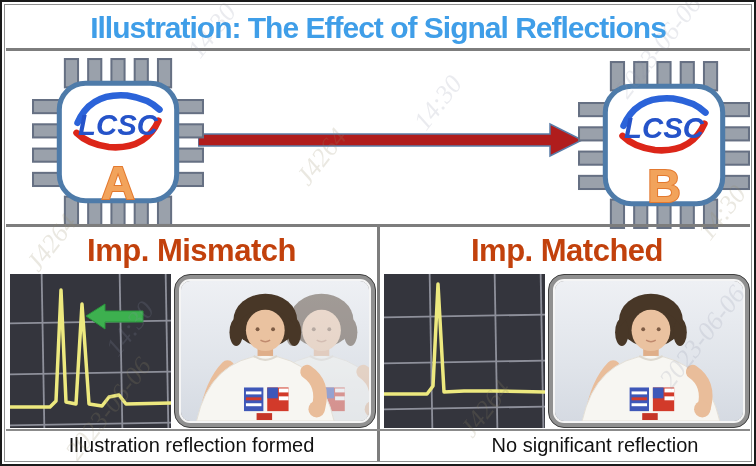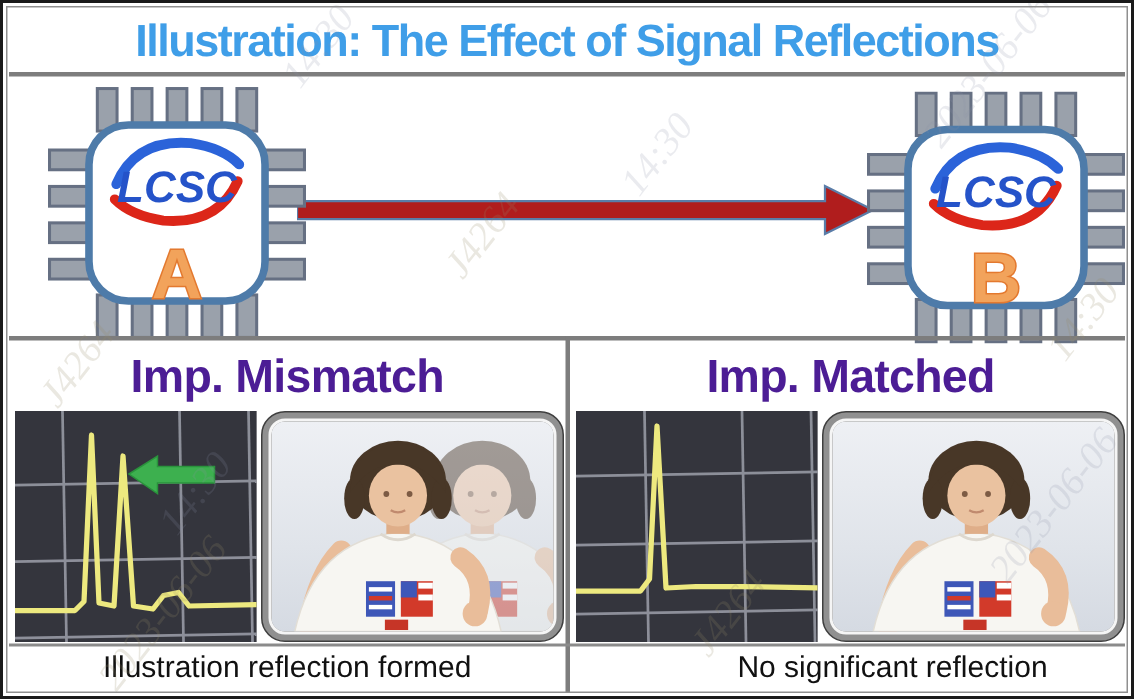--- a/index.html
+++ b/index.html
@@ -11,21 +11,21 @@
   .hdiv{position:absolute;left:4px;right:4px;background:#7d7d7d;z-index:10;}
   #div1{top:46px;height:3px;}
   #div2{top:222px;height:3px;}
   #div3{top:427px;height:2px;background:#8b8b8b;}
   .vdiv{position:absolute;left:375px;top:222px;width:3px;bottom:2px;background:#7d7d7d;z-index:10;}
   .chip{position:absolute;z-index:10;}
   #chip-a{left:30px;top:56px;}
   #chip-b{left:576px;top:59px;}
   .arrow-svg{position:absolute;left:196px;top:118px;z-index:9;}
   .col-header{position:absolute;top:226px;height:56px;line-height:46px;text-align:center;
-              font-size:31px;font-weight:bold;letter-spacing:-0.5px;color:#4c1d95;z-index:10;}
+              font-size:31px;font-weight:bold;letter-spacing:-0.5px;color:#c2410c;z-index:10;}
   #header-mismatch{left:4px;width:371px;}
   #header-matched{left:378px;width:374px;}
   .scope{position:absolute;top:272px;width:161px;height:154px;background:#34353d;z-index:10;}
   #scope-mismatch{left:8px;}
   #scope-matched{left:382px;}
   .photo-frame{position:absolute;top:272px;width:202px;height:154px;background:#909090;
                border:1px solid #3f3f3f;border-radius:16px;padding:4px;box-sizing:border-box;z-index:10;}
   #photo-mismatch{left:172px;}
   #photo-matched{left:546px;}
   .photo-inner{width:100%;height:100%;border-radius:11px;border:2px solid #f5f5f5;overflow:hidden;box-sizing:border-box;}

